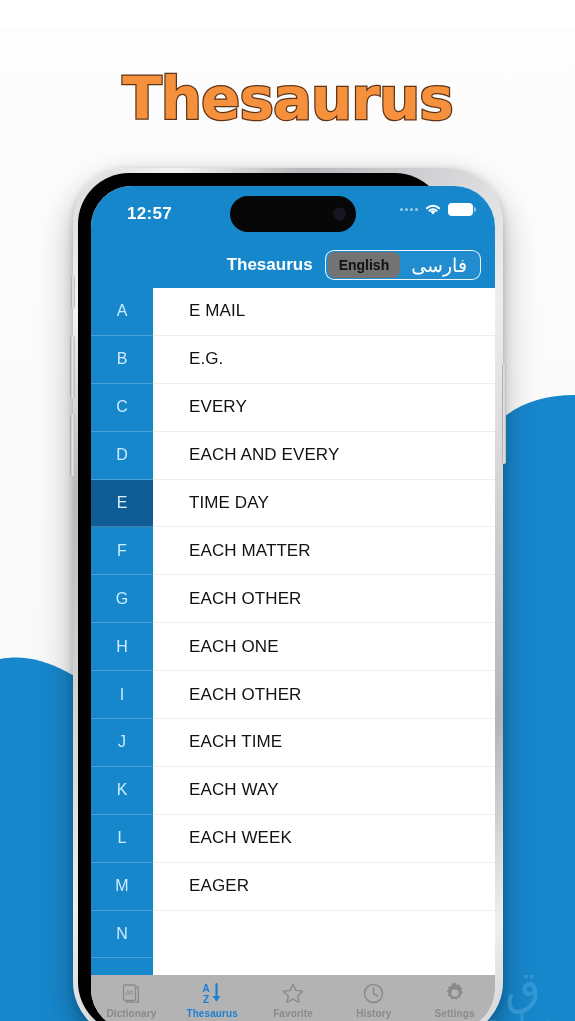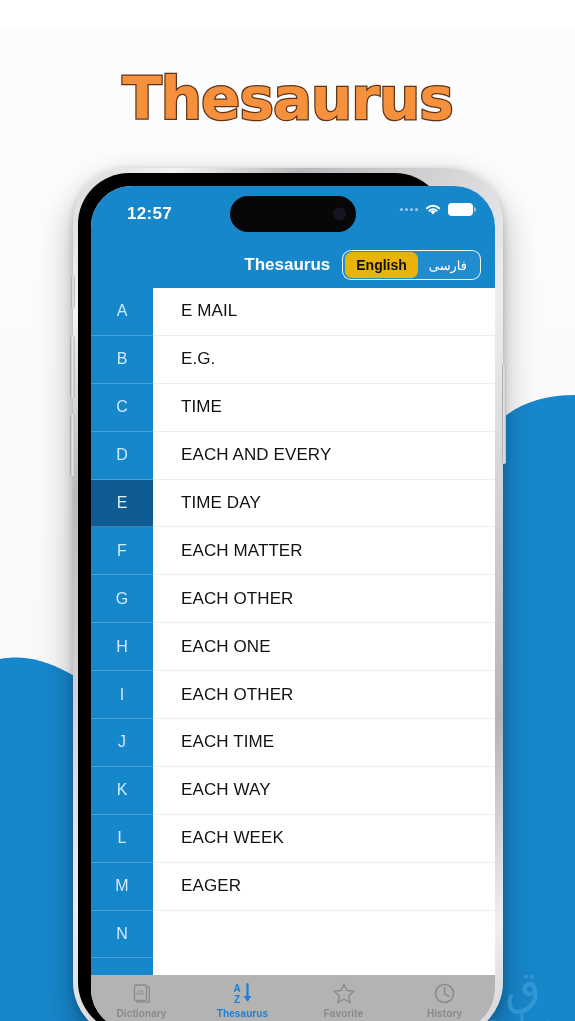--- a/index.html
+++ b/index.html
@@ -172,24 +172,24 @@
     align-items: center;
     justify-content: center;
     padding: 0 11px;
     font-size: 14px;
     font-weight: bold;
     border-radius: 7px;
     color: #ffffff;
     white-space: nowrap;
   }
   .seg.active {
-    background: #eab308;
+    background: #737373;
     color: #111;
   }
-  .seg.rtl { direction: rtl; font-weight: normal; font-size: 13px; }
+  .seg.rtl { direction: rtl; font-weight: normal; font-size: 19px; }
 
   
   .content {
     display: flex;
     height: 687px;
     background: #fff;
   }
   .index-col {
     width: 62px;
     flex: 0 0 62px;
@@ -210,21 +210,21 @@
     color: #d9efff;
   }
   .list-col {
     flex: 1 1 auto;
     background: #ffffff;
   }
   .list-row {
     height: 47.9px;
     display: flex;
     align-items: center;
-    padding-left: 28px;
+    padding-left: 36px;
     font-size: 17px;
     color: #121212;
     border-bottom: 1px solid #eeeeee;
     background: #ffffff;
     letter-spacing: 0.1px;
   }
 
   
   .tabbar {
     height: 55px;
@@ -327,21 +327,21 @@
               <div class="index-cell">I</div>
               <div class="index-cell">J</div>
               <div class="index-cell">K</div>
               <div class="index-cell">L</div>
               <div class="index-cell">M</div>
               <div class="index-cell">N</div>
             </div>
           <div class="list-col" id="list-col">
               <div class="list-row">E MAIL</div>
               <div class="list-row">E.G.</div>
-              <div class="list-row">TIME</div>
+              <div class="list-row">EVERY</div>
               <div class="list-row">EACH AND EVERY</div>
               <div class="list-row">TIME DAY</div>
               <div class="list-row">EACH MATTER</div>
               <div class="list-row">EACH OTHER</div>
               <div class="list-row">EACH ONE</div>
               <div class="list-row">EACH OTHER</div>
               <div class="list-row">EACH TIME</div>
               <div class="list-row">EACH WAY</div>
               <div class="list-row">EACH WEEK</div>
               <div class="list-row">EAGER</div>
@@ -385,20 +385,29 @@
           <div class="tab">
             <span class="tab-icon">
               <svg width="23" height="23" viewBox="0 0 23 23">
                 <circle cx="11.5" cy="11.5" r="9" fill="none" stroke="currentColor" stroke-width="1.5"></circle>
                 <path d="M11.5 5.8 L11.5 11.8 L15.8 14.2" fill="none" stroke="currentColor" stroke-width="1.5" stroke-linecap="round"></path>
               </svg>
             </span>
             <span class="tab-label">History</span>
           </div>
 
+          <div class="tab">
+            <span class="tab-icon">
+              <svg width="24" height="24" viewBox="0 0 24 24">
+                <path fill="currentColor" d="M12 1.6l1.6 2.3 2.7-0.7 0.5 2.8 2.6 1.1-1.3 2.5 1.8 2.2-2.3 1.6 0.3 2.8-2.8 0.2-1.4 2.4-2.4-1.4-2.6 1.1-1-2.6-2.7-0.8 0.6-2.7-1.9-2 2-1.9-0.5-2.8 2.8-0.4 1.2-2.5z"></path>
+                <circle cx="12" cy="12" r="3.7" fill="#b3b3b3"></circle>
+              </svg>
+            </span>
+            <span class="tab-label">Settings</span>
+          </div>
 
         </div>
 
       </div>
     </div>
   </div>
 
   <svg class="watermark" viewBox="0 0 110 86">
     <text x="62" y="44" font-size="46" fill="#4AA7DC" text-anchor="middle" font-family="DejaVu Sans, sans-serif">ق</text>
     <text x="55" y="72" font-size="30" fill="#4AA7DC" text-anchor="middle" font-family="DejaVu Sans, sans-serif">سایت</text>

